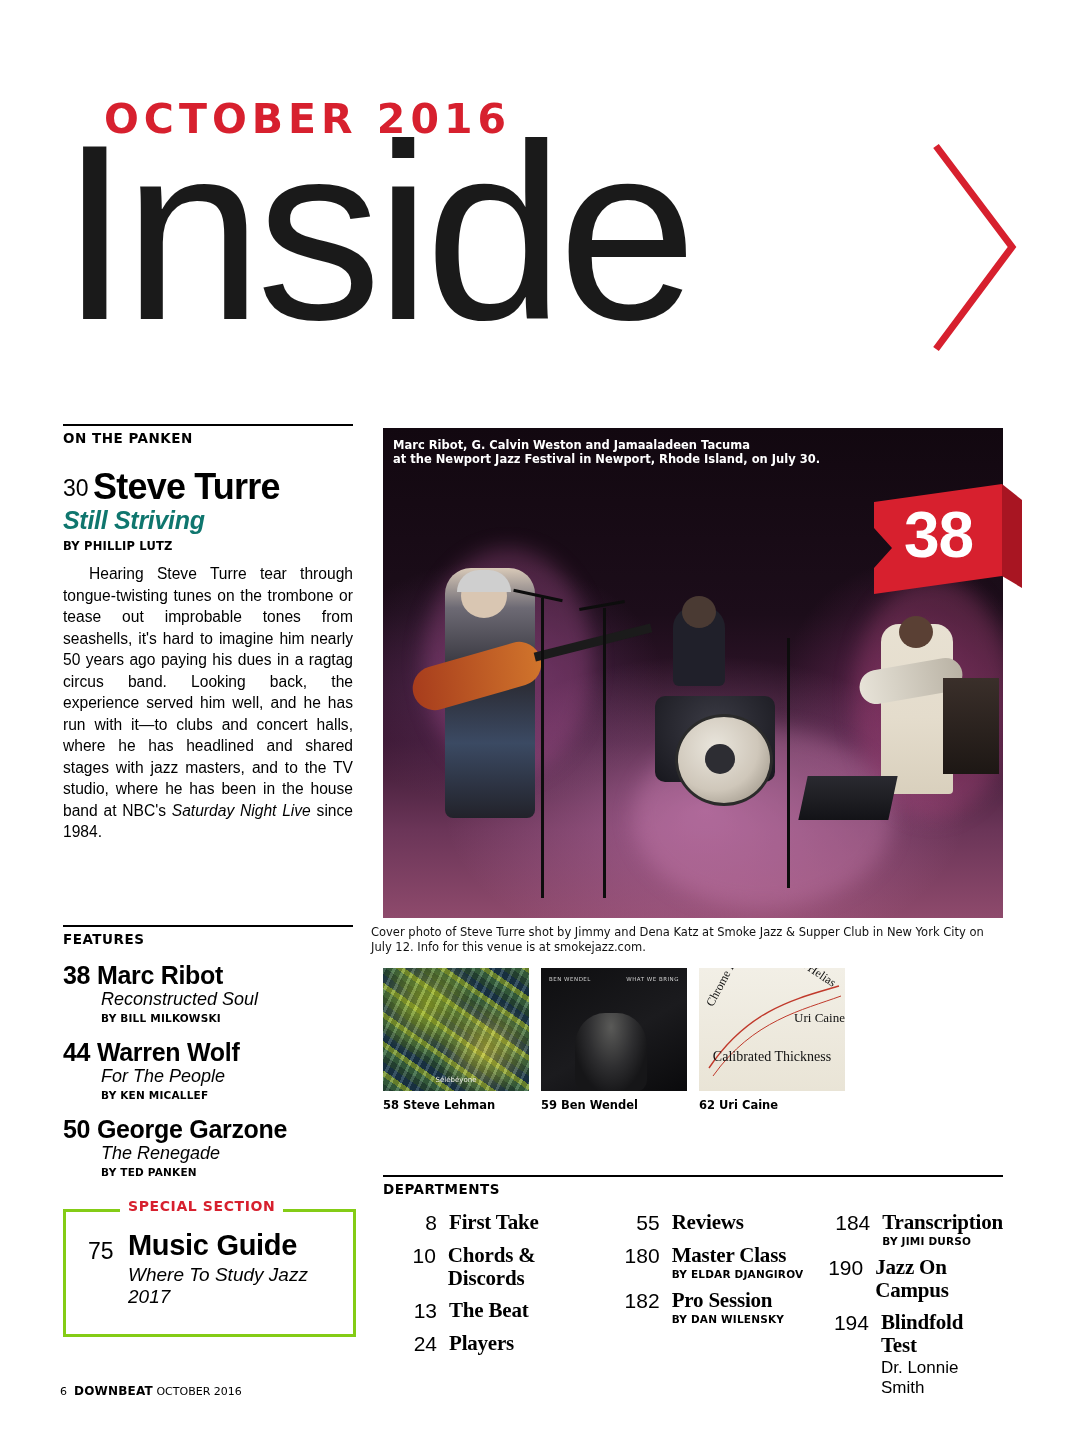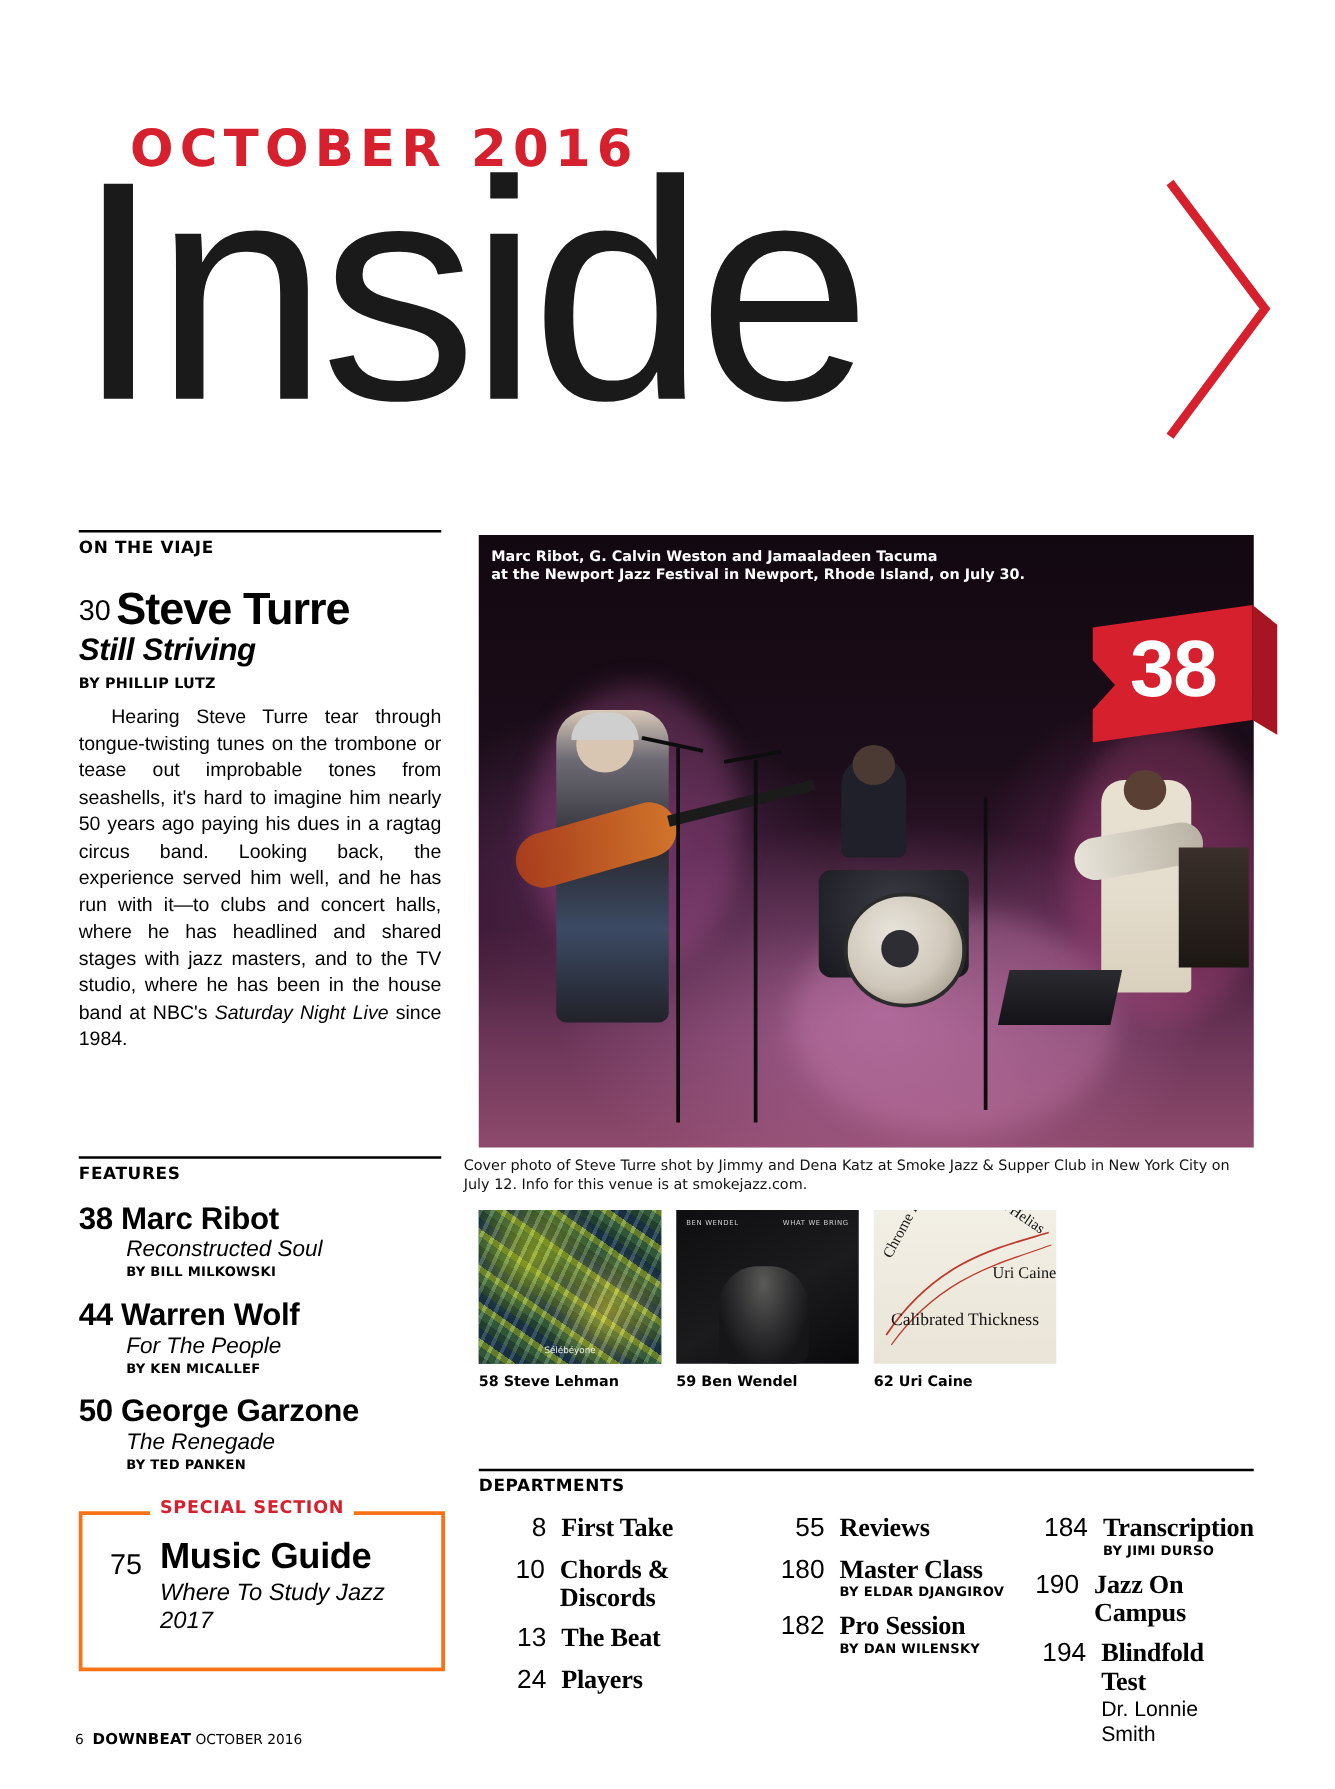--- a/index.html
+++ b/index.html
@@ -87,21 +87,21 @@
     font-family: "Liberation Sans", sans-serif;
     font-weight: bold;
     font-size: 36px;
     letter-spacing: -0.8px;
   }
   #cover-entry .subtitle {
     font-family: "Liberation Sans", sans-serif;
     font-weight: bold;
     font-style: italic;
     font-size: 25px;
-    color: #000000;
+    color: #0f766e;
     margin-top: -2px;
     letter-spacing: -0.3px;
   }
   #cover-entry .byline {
     font-family: "DejaVu Sans", sans-serif;
     font-weight: bold;
     font-size: 11.5px;
     margin-top: 4px;
     letter-spacing: 0.2px;
   }
@@ -148,21 +148,21 @@
     letter-spacing: 0.2px;
   }
 
   
   #special-box {
     position: absolute;
     left: 63px;
     top: 1209px;
     width: 293px;
     height: 128px;
-    border: 3px solid #f97316;
+    border: 3px solid #84cc16;
     box-sizing: border-box;
   }
   #special-label {
     position: absolute;
     left: 120px;
     top: 1198px;
     background: #fff;
     padding: 0 8px;
     font-family: "DejaVu Sans", sans-serif;
     font-weight: bold;
@@ -488,21 +488,21 @@
 <div id="masthead">
   <div id="month-year">OCTOBER 2016</div>
   <div id="inside-word">Inside</div>
   <svg id="chevron" viewBox="0 0 90 215">
     <polyline points="6,6 82,107 6,209" fill="none" stroke="#d7202e" stroke-width="7"></polyline>
   </svg>
 </div>
 
 <div id="on-cover-block">
   <div class="section-rule"></div>
-  <div class="sec-label">ON THE VIAJE</div>
+  <div class="sec-label">ON THE PANKEN</div>
 
   <div id="cover-entry">
     <div>
       <span class="num">30</span>
       <span class="title">Steve Turre</span>
     </div>
     <div class="subtitle">Still Striving</div>
     <div class="byline">BY PHILLIP LUTZ</div>
   </div>
 

